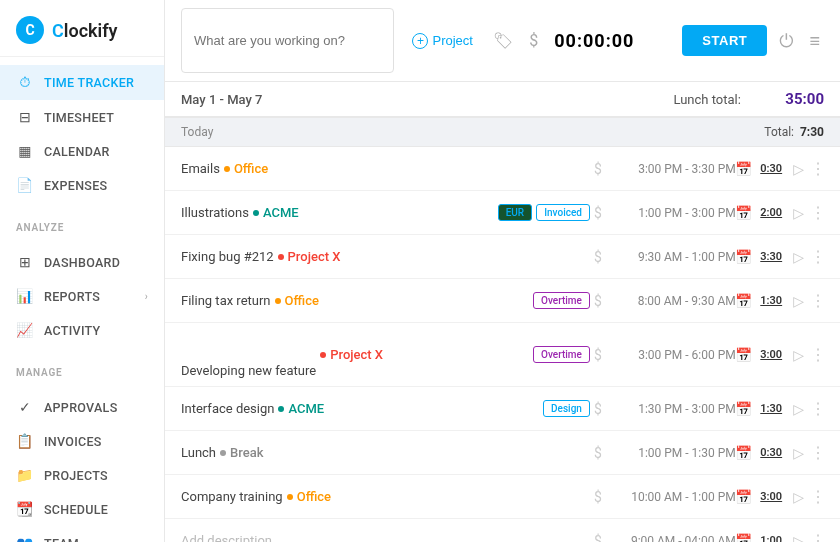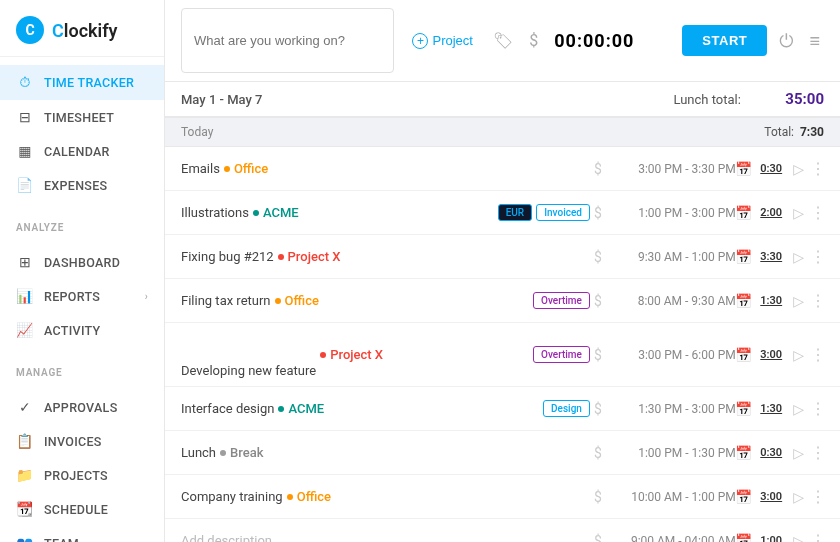--- a/index.html
+++ b/index.html
@@ -56,21 +56,21 @@
     .entry-name { font-size: 13px; color: #444; font-weight: 400; white-space: nowrap; overflow: hidden; text-overflow: ellipsis; }
     .entry-name.muted { color: #bbb; }
     .dot { display: inline-block; width: 6px; height: 6px; border-radius: 50%; margin: 0 4px; }
     .dot-orange { background: #ff9800; }
     .dot-teal { background: #009688; }
     .dot-red { background: #f44336; }
     .dot-gray { background: #9e9e9e; }
 
     .entry-badges { display: flex; gap: 4px; align-items: center; }
     .badge { font-size: 10px; padding: 2px 7px; border-radius: 3px; font-weight: 500; border: 1px solid; }
-    .badge-eur { color: #03a9f4; border-color: #03a9f4; background: #0f172a; }
+    .badge-eur { color: #03a9f4; border-color: #03a9f4; background: #14532d; }
     .badge-invoiced { color: #03a9f4; border-color: #03a9f4; background: #fff; }
     .badge-overtime { color: #9c27b0; border-color: #9c27b0; background: #fff; }
     .badge-design { color: #03a9f4; border-color: #03a9f4; background: #fff; }
 
     .entry-dollar { color: #ccc; font-size: 14px; cursor: pointer; padding: 0 4px; }
     .entry-time-range { color: #888; font-size: 12px; white-space: nowrap; min-width: 130px; text-align: right; }
     .entry-cal-icon { color: #ccc; font-size: 14px; cursor: pointer; }
     .entry-duration { font-size: 11px; font-weight: 600; color: #333; min-width: 36px; text-align: center; text-decoration: underline; }
     .entry-play { color: #ccc; font-size: 14px; cursor: pointer; padding: 0 4px; }
     .entry-more { color: #ccc; font-size: 16px; cursor: pointer; padding: 0 2px; }

